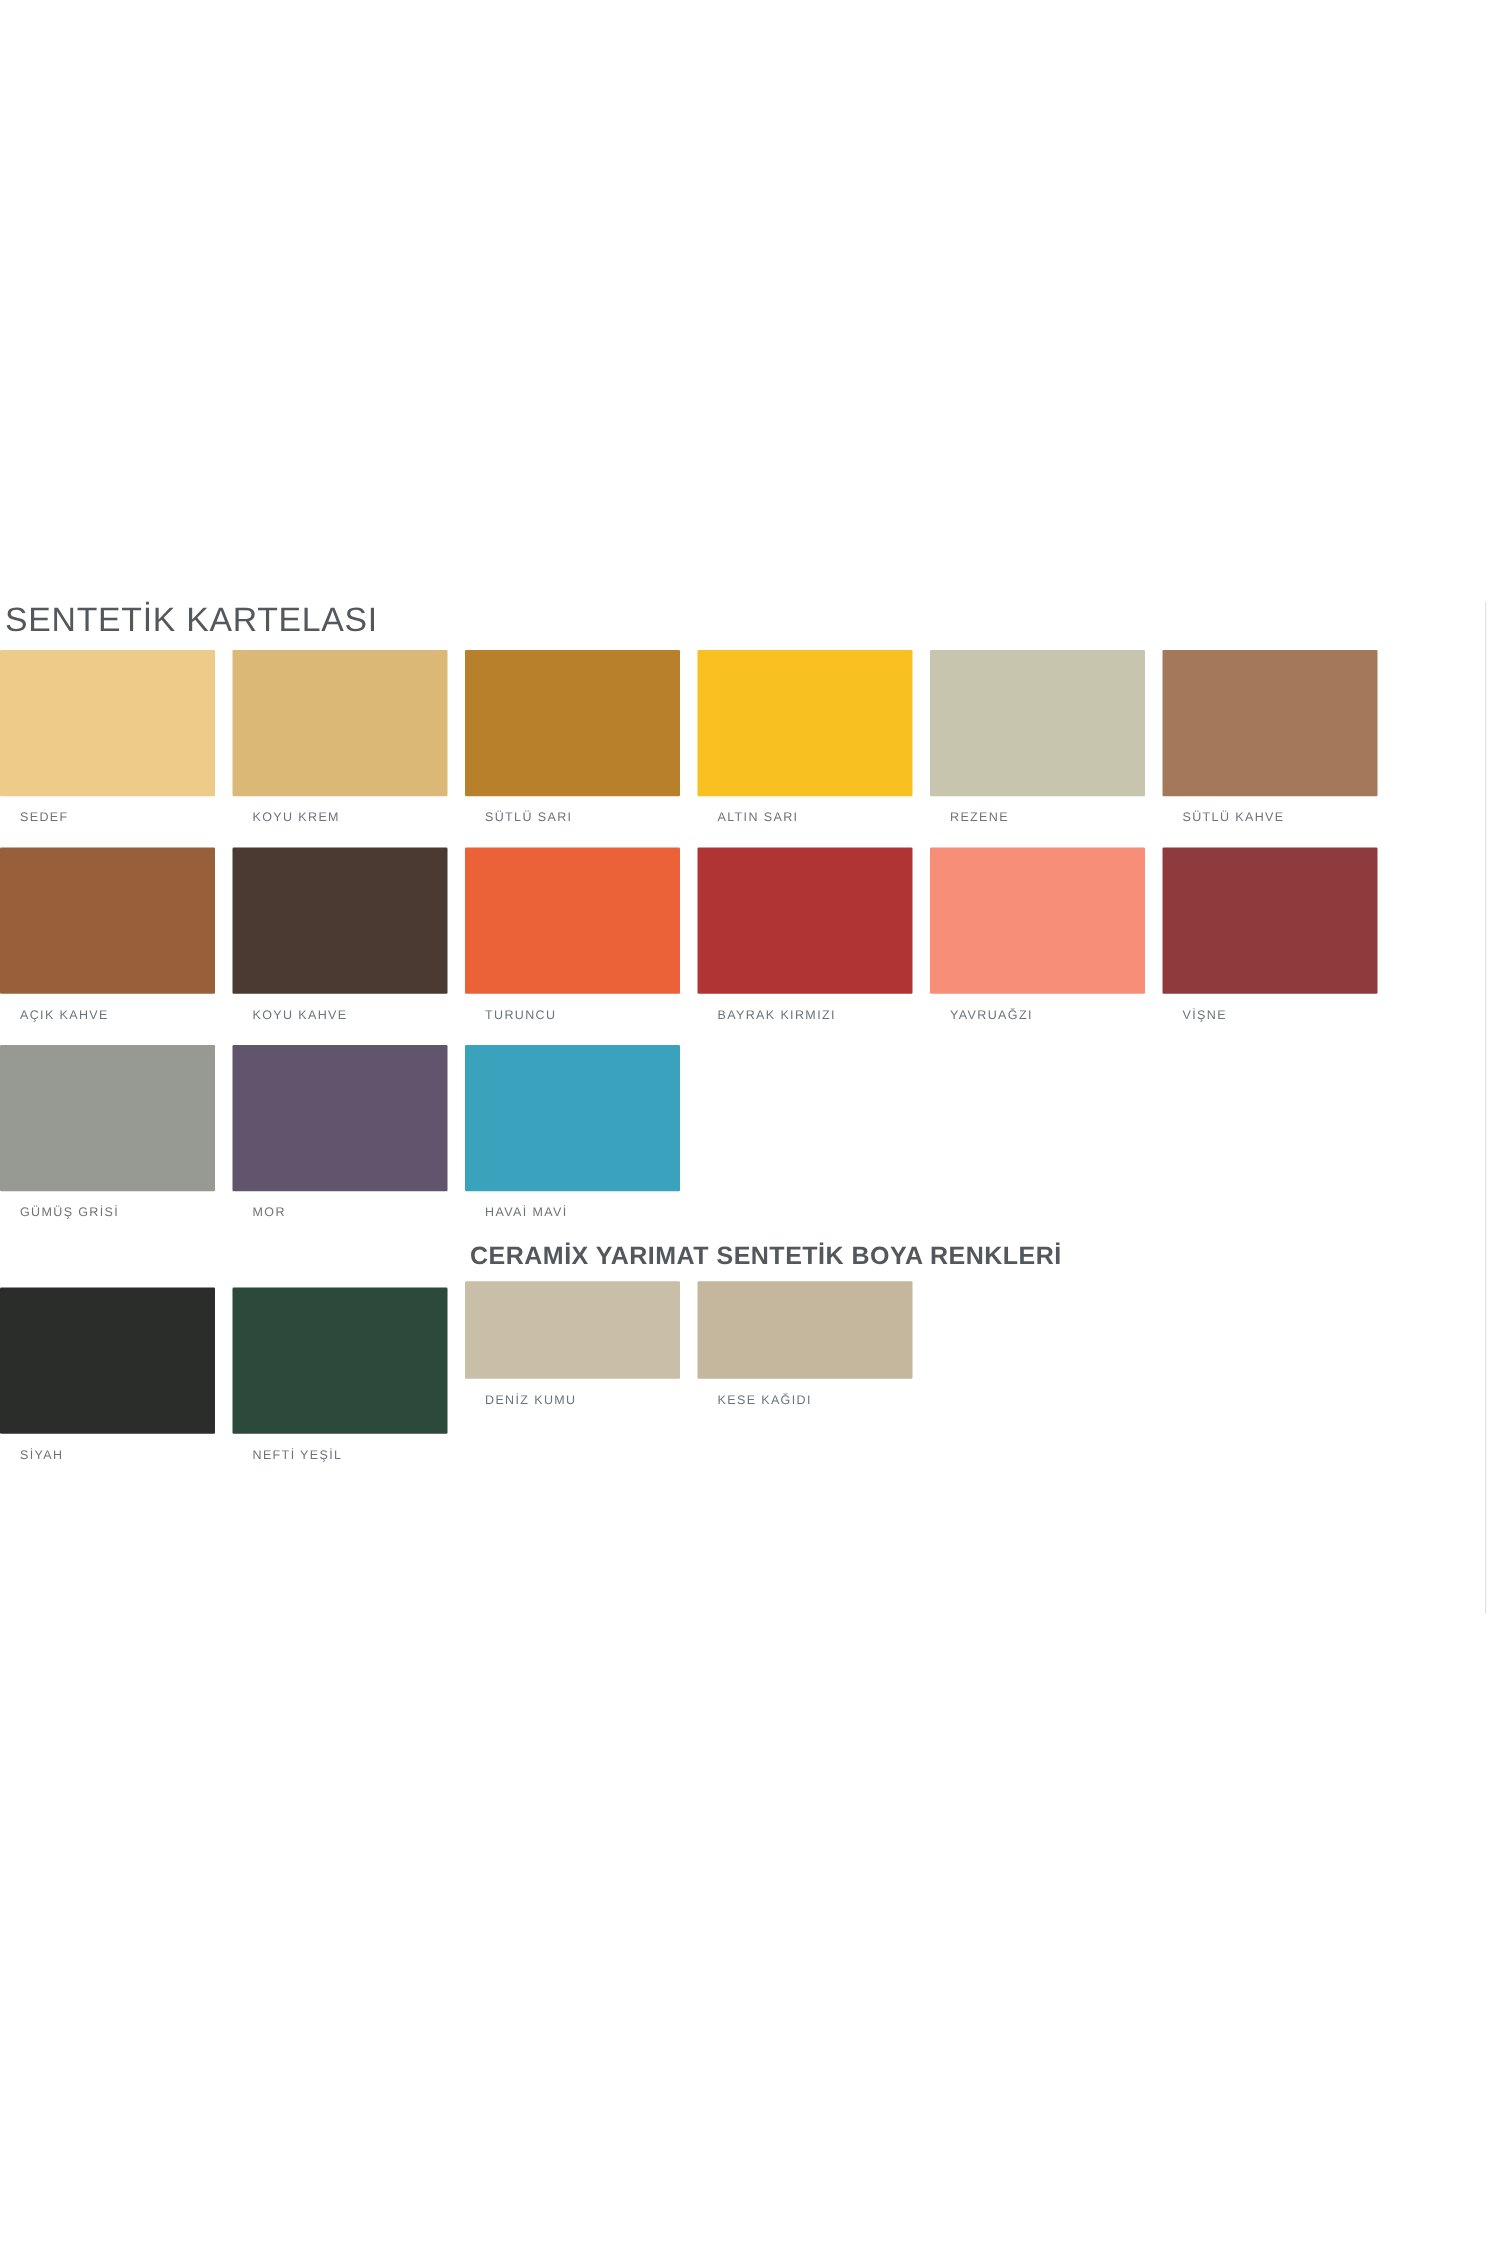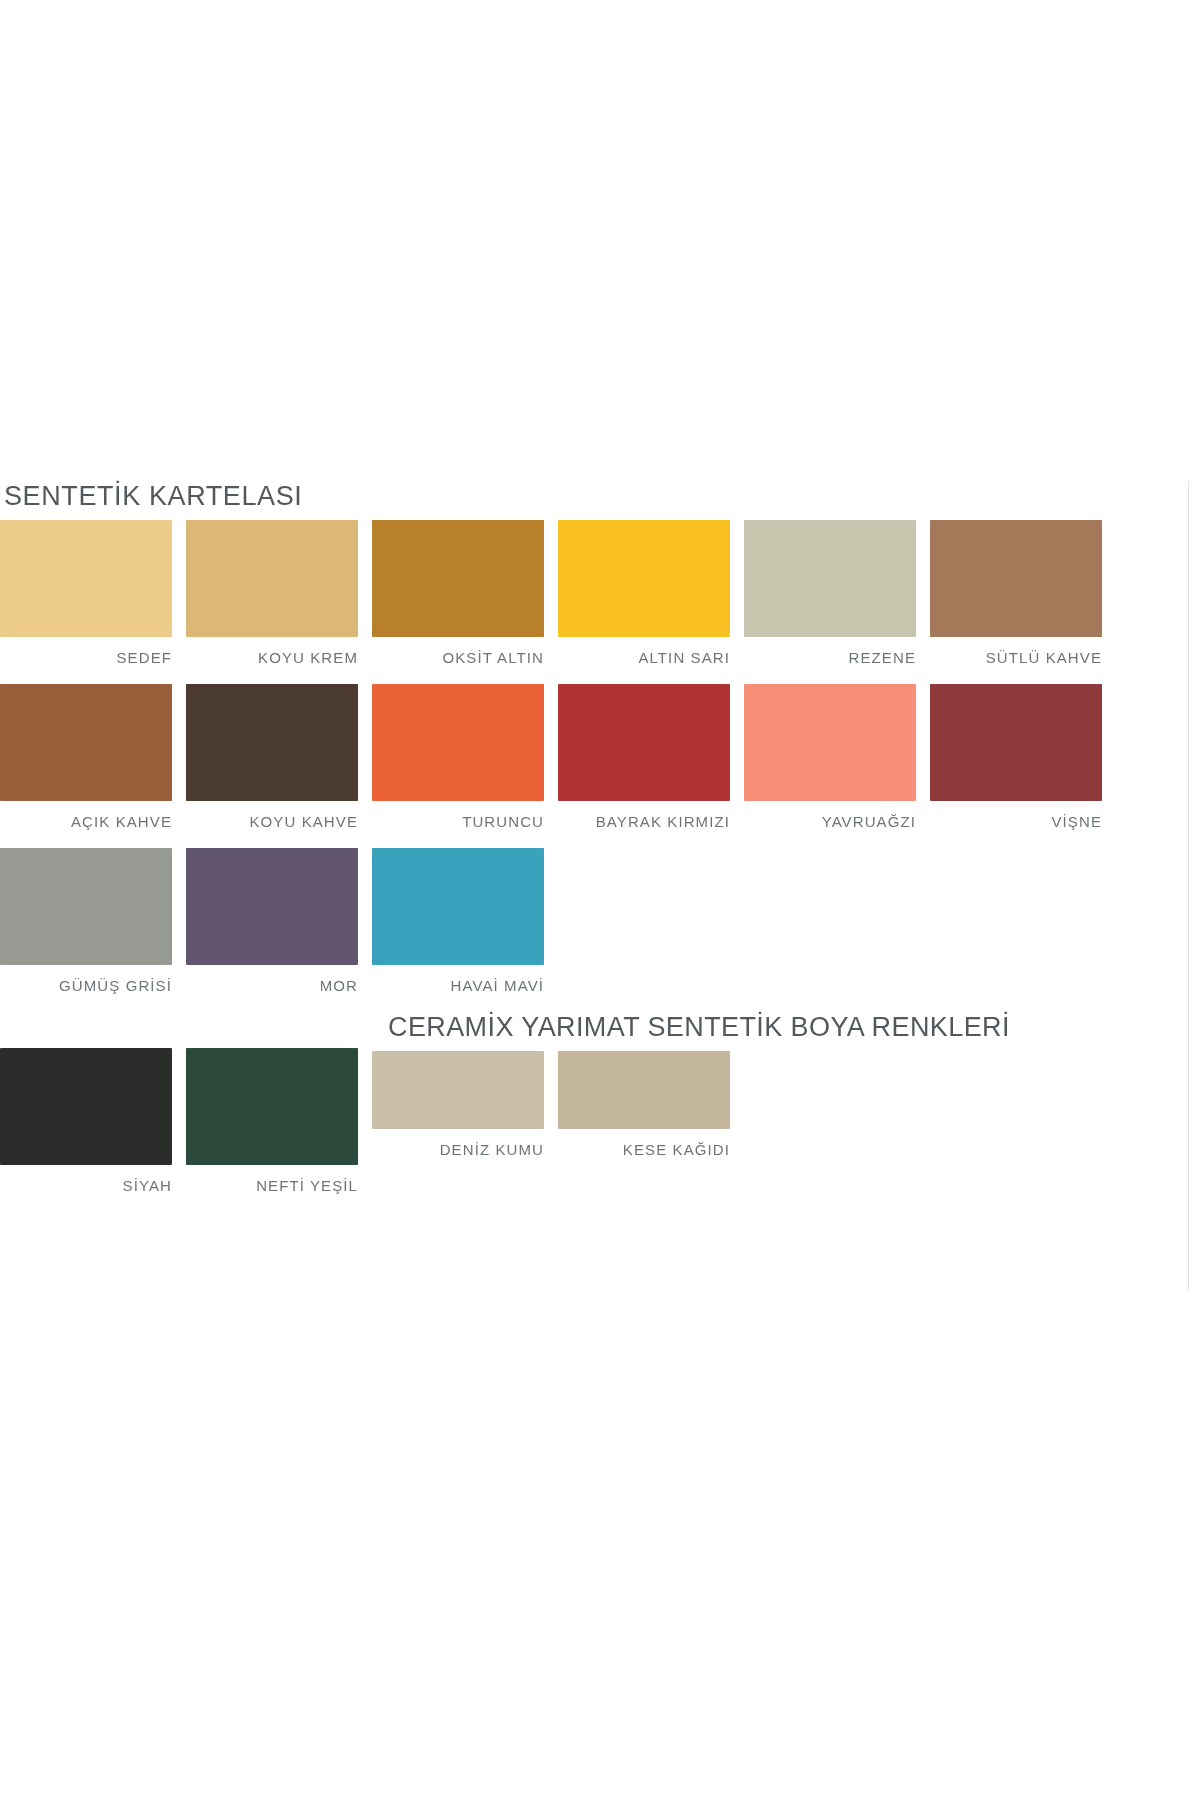--- a/index.html
+++ b/index.html
@@ -66,48 +66,49 @@
 
   .swatch {
     height: 117px;
     width: 172px;
     border-radius: 1px;
   }
 
   .cell-label {
     display: block;
     width: 172px;
-    text-align: right;
-    font-size: 15px;
+    text-align: left;
+    font-size: 10px;
     letter-spacing: 1.1px;
     color: #6d7479;
     font-weight: 500;
     padding-top: 12px;
     white-space: nowrap;
+    padding-left: 16px;
   }
 
   
   .last-block {
     position: relative;
     display: flex;
     align-items: flex-start;
   }
 
   .ceramix-wrap {
     position: relative;
     margin-left: 0;
   }
 
   .ceramix-title {
-    font-size: 27px;
+    font-size: 20px;
     letter-spacing: 0.4px;
     color: #53585c;
-    font-weight: 400;
+    font-weight: 700;
     white-space: nowrap;
-    margin: 0 0 8px 12px;
+    margin: 0 0 8px 0;
     padding-left: 4px;
   }
 
   .ceramix-row {
     display: flex;
   }
 
   .ceramix-row .swatch { height: 78px; }
 
   .spacer-top { height: 36px; }
@@ -127,21 +128,21 @@
       <div class="cell">
         <div class="swatch" style="background:#edcb89"></div>
         <span class="cell-label">SEDEF</span>
       </div>
       <div class="cell">
         <div class="swatch" style="background:#dcb876"></div>
         <span class="cell-label">KOYU KREM</span>
       </div>
       <div class="cell">
         <div class="swatch" style="background:#b9802c"></div>
-        <span class="cell-label">OKSİT ALTIN</span>
+        <span class="cell-label">SÜTLÜ SARI</span>
       </div>
       <div class="cell">
         <div class="swatch" style="background:#f8c121"></div>
         <span class="cell-label">ALTIN SARI</span>
       </div>
       <div class="cell">
         <div class="swatch" style="background:#c8c5af"></div>
         <span class="cell-label">REZENE</span>
       </div>
       <div class="cell">

